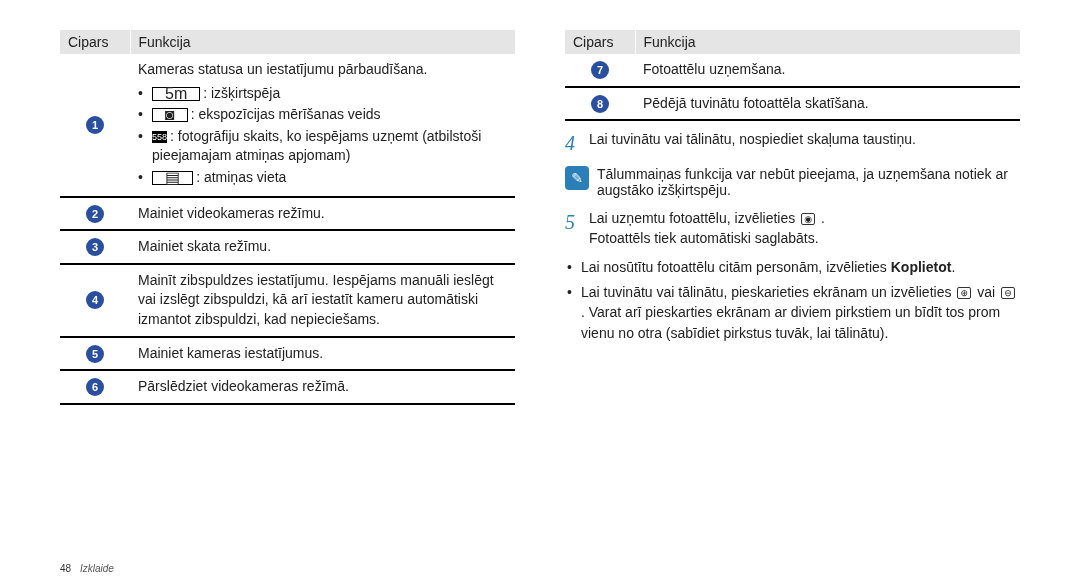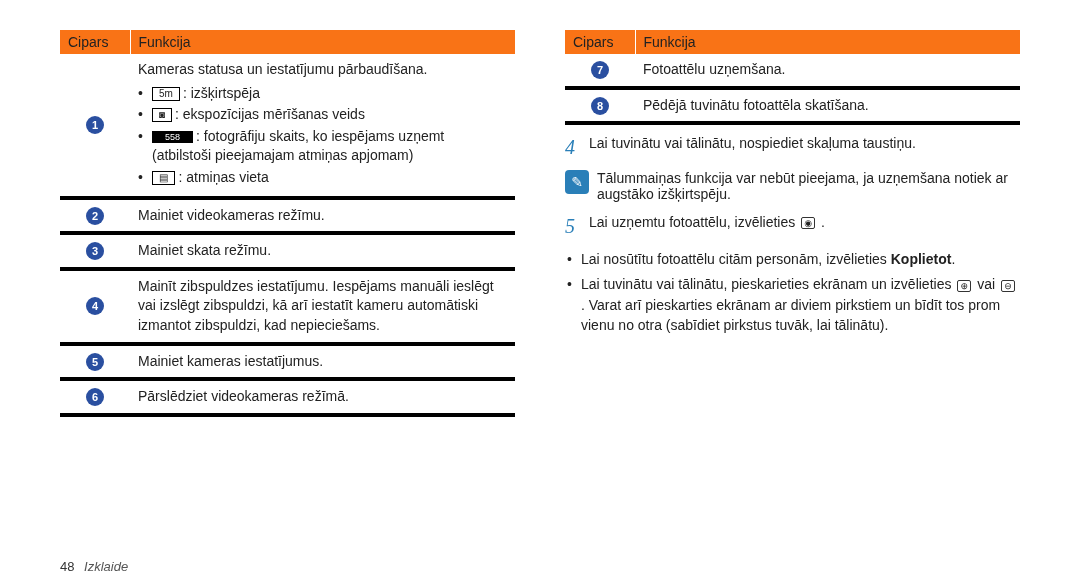--- a/index.html
+++ b/index.html
@@ -18,31 +18,31 @@
     gap: 50px;
   }
   .col {
     flex: 1;
   }
   table {
     border-collapse: collapse;
     width: 100%;
   }
   th {
-    background: #f97316;
+    background: #e5e5e5;
     font-weight: normal;
     text-align: left;
     padding: 4px 8px;
     border-right: 1px solid #fff;
   }
   th:last-child { border-right: none; margin-left: 32px; }
   td {
     padding: 6px 8px;
     vertical-align: top;
-    border-bottom: 4px solid #000000;
+    border-bottom: 2px solid #000000;
     line-height: 1.4;
   }
   td.num {
     width: 70px;
     text-align: center;
     vertical-align: middle;
   }
   .circle-num {
     display: inline-block;
     width: 18px;
@@ -54,32 +54,32 @@
     font-size: 11px;
     font-weight: bold;
     text-align: center;
   }
   ul.sub { list-style: none; padding-left: 0; margin-top: 4px; }
   ul.sub li { padding-left: 14px; position: relative; margin: 2px 0; }
   ul.sub li::before { content: "•"; position: absolute; left: 0; }
   .icon-box {
     display: inline-block;
     border: 1px solid #000;
-    font-size: 10px;
-    padding: 0 6px;
+    font-size: 16px;
+    padding: 0 12px;
     line-height: 12px;
     vertical-align: middle;
     margin-right: 3px;
   }
   .icon-black {
     display: inline-block;
     background: #000;
     color: #fff;
     font-size: 9px;
-    padding: 0 13px;
+    padding: 0 0;
     line-height: 12px;
     vertical-align: middle;
     margin-right: 3px;
   }
   .step {
     display: flex;
     align-items: flex-start;
     margin: 8px 0;
     line-height: 1.45;
   }
@@ -121,21 +121,21 @@
     text-align: center;
     vertical-align: middle;
     margin: 0 2px;
   }
   .footer {
     position: absolute;
     bottom: 12px;
     left: 60px;
     font-style: italic;
     color: #555;
-    font-size: 13px;
+    font-size: 10px;
   }
   .footer .pg { font-style: normal; color: #333; margin-right: 6px; }
 </style>
 </head>
 <body>
 
 <div class="columns">
   <div class="col">
     <table>
       <thead>
@@ -222,20 +222,21 @@
 
     <div class="note">
       <span class="note-icon">✎</span>
       <span>Tālummaiņas funkcija var nebūt pieejama, ja uzņemšana notiek ar augstāko izšķirtspēju.</span>
     </div>
 
     <div class="step">
       <div class="step-num">5</div>
       <div class="step-body">
         <span>Lai uzņemtu fotoattēlu, izvēlieties </span><span class="inline-icon">◉</span> .<br>
+        <span>Fotoattēls tiek automātiski saglabāts.</span>
       </div>
     </div>
 
 
     <ul class="bullets">
       <li>
         <span>Lai nosūtītu fotoattēlu citām personām, izvēlieties </span><b>Koplietot</b><span>.</span>
       </li>
       <li>
         <span>Lai tuvinātu vai tālinātu, pieskarieties ekrānam un izvēlieties </span><span class="inline-icon">⊕</span><span> vai </span><span class="inline-icon">⊖</span><span>. Varat arī pieskarties ekrānam ar diviem pirkstiem un bīdīt tos prom vienu no otra (sabīdiet pirkstus tuvāk, lai tālinātu).</span>

